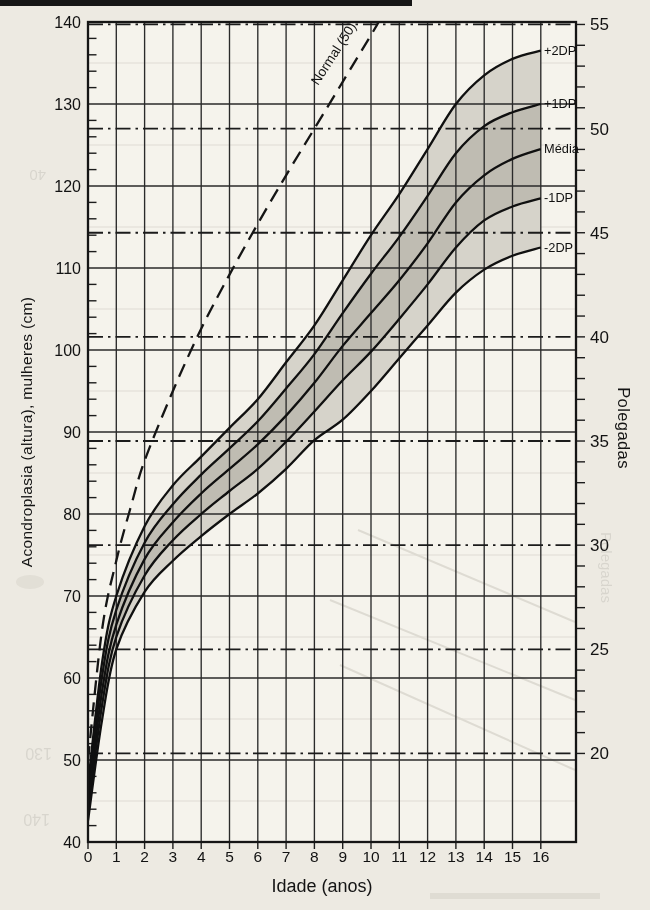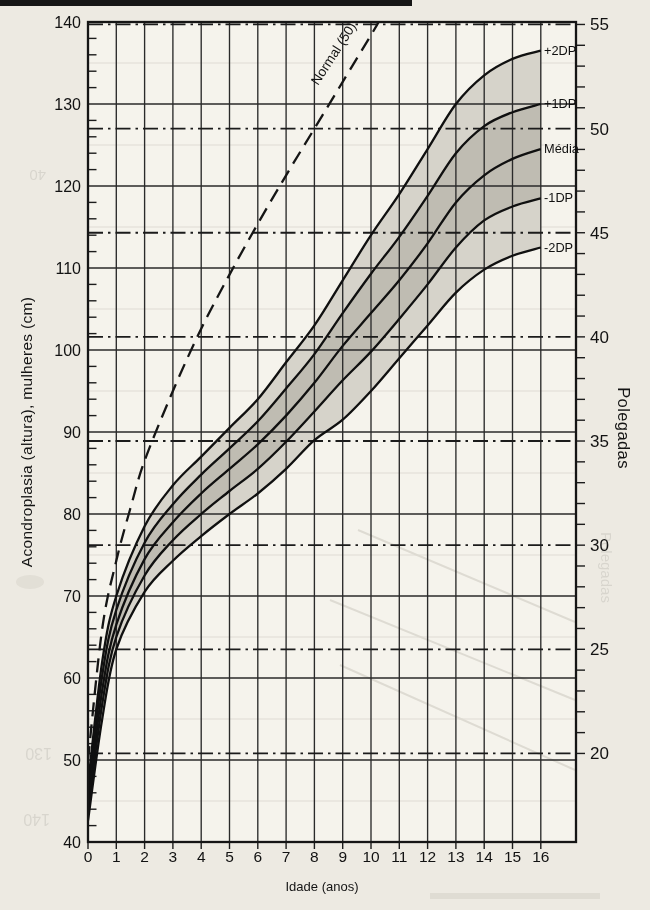--- a/index.html
+++ b/index.html
@@ -14,21 +14,21 @@
   }
   .axis-title.left{
     left:27px;top:432px;font-size:15.5px;letter-spacing:.3px;
     transform:translate(-50%,-50%) rotate(-90deg);
   }
   .axis-title.right{
     left:623px;top:428px;font-size:16.5px;letter-spacing:.4px;
     transform:translate(-50%,-50%) rotate(90deg);
   }
   .axis-title.bottom{
-    left:322px;top:886px;font-size:13px;
+    left:322px;top:886px;font-size:18px;
     transform:translate(-50%,-50%);
   }
   svg{display:block;}
 </style>
 </head>
 <body>
 
 <div class="scan">
   <svg id="chart" width="650" height="910" viewBox="0 0 650 910">
       <rect x="0" y="0" width="650" height="910" fill="#edeae2"></rect>

